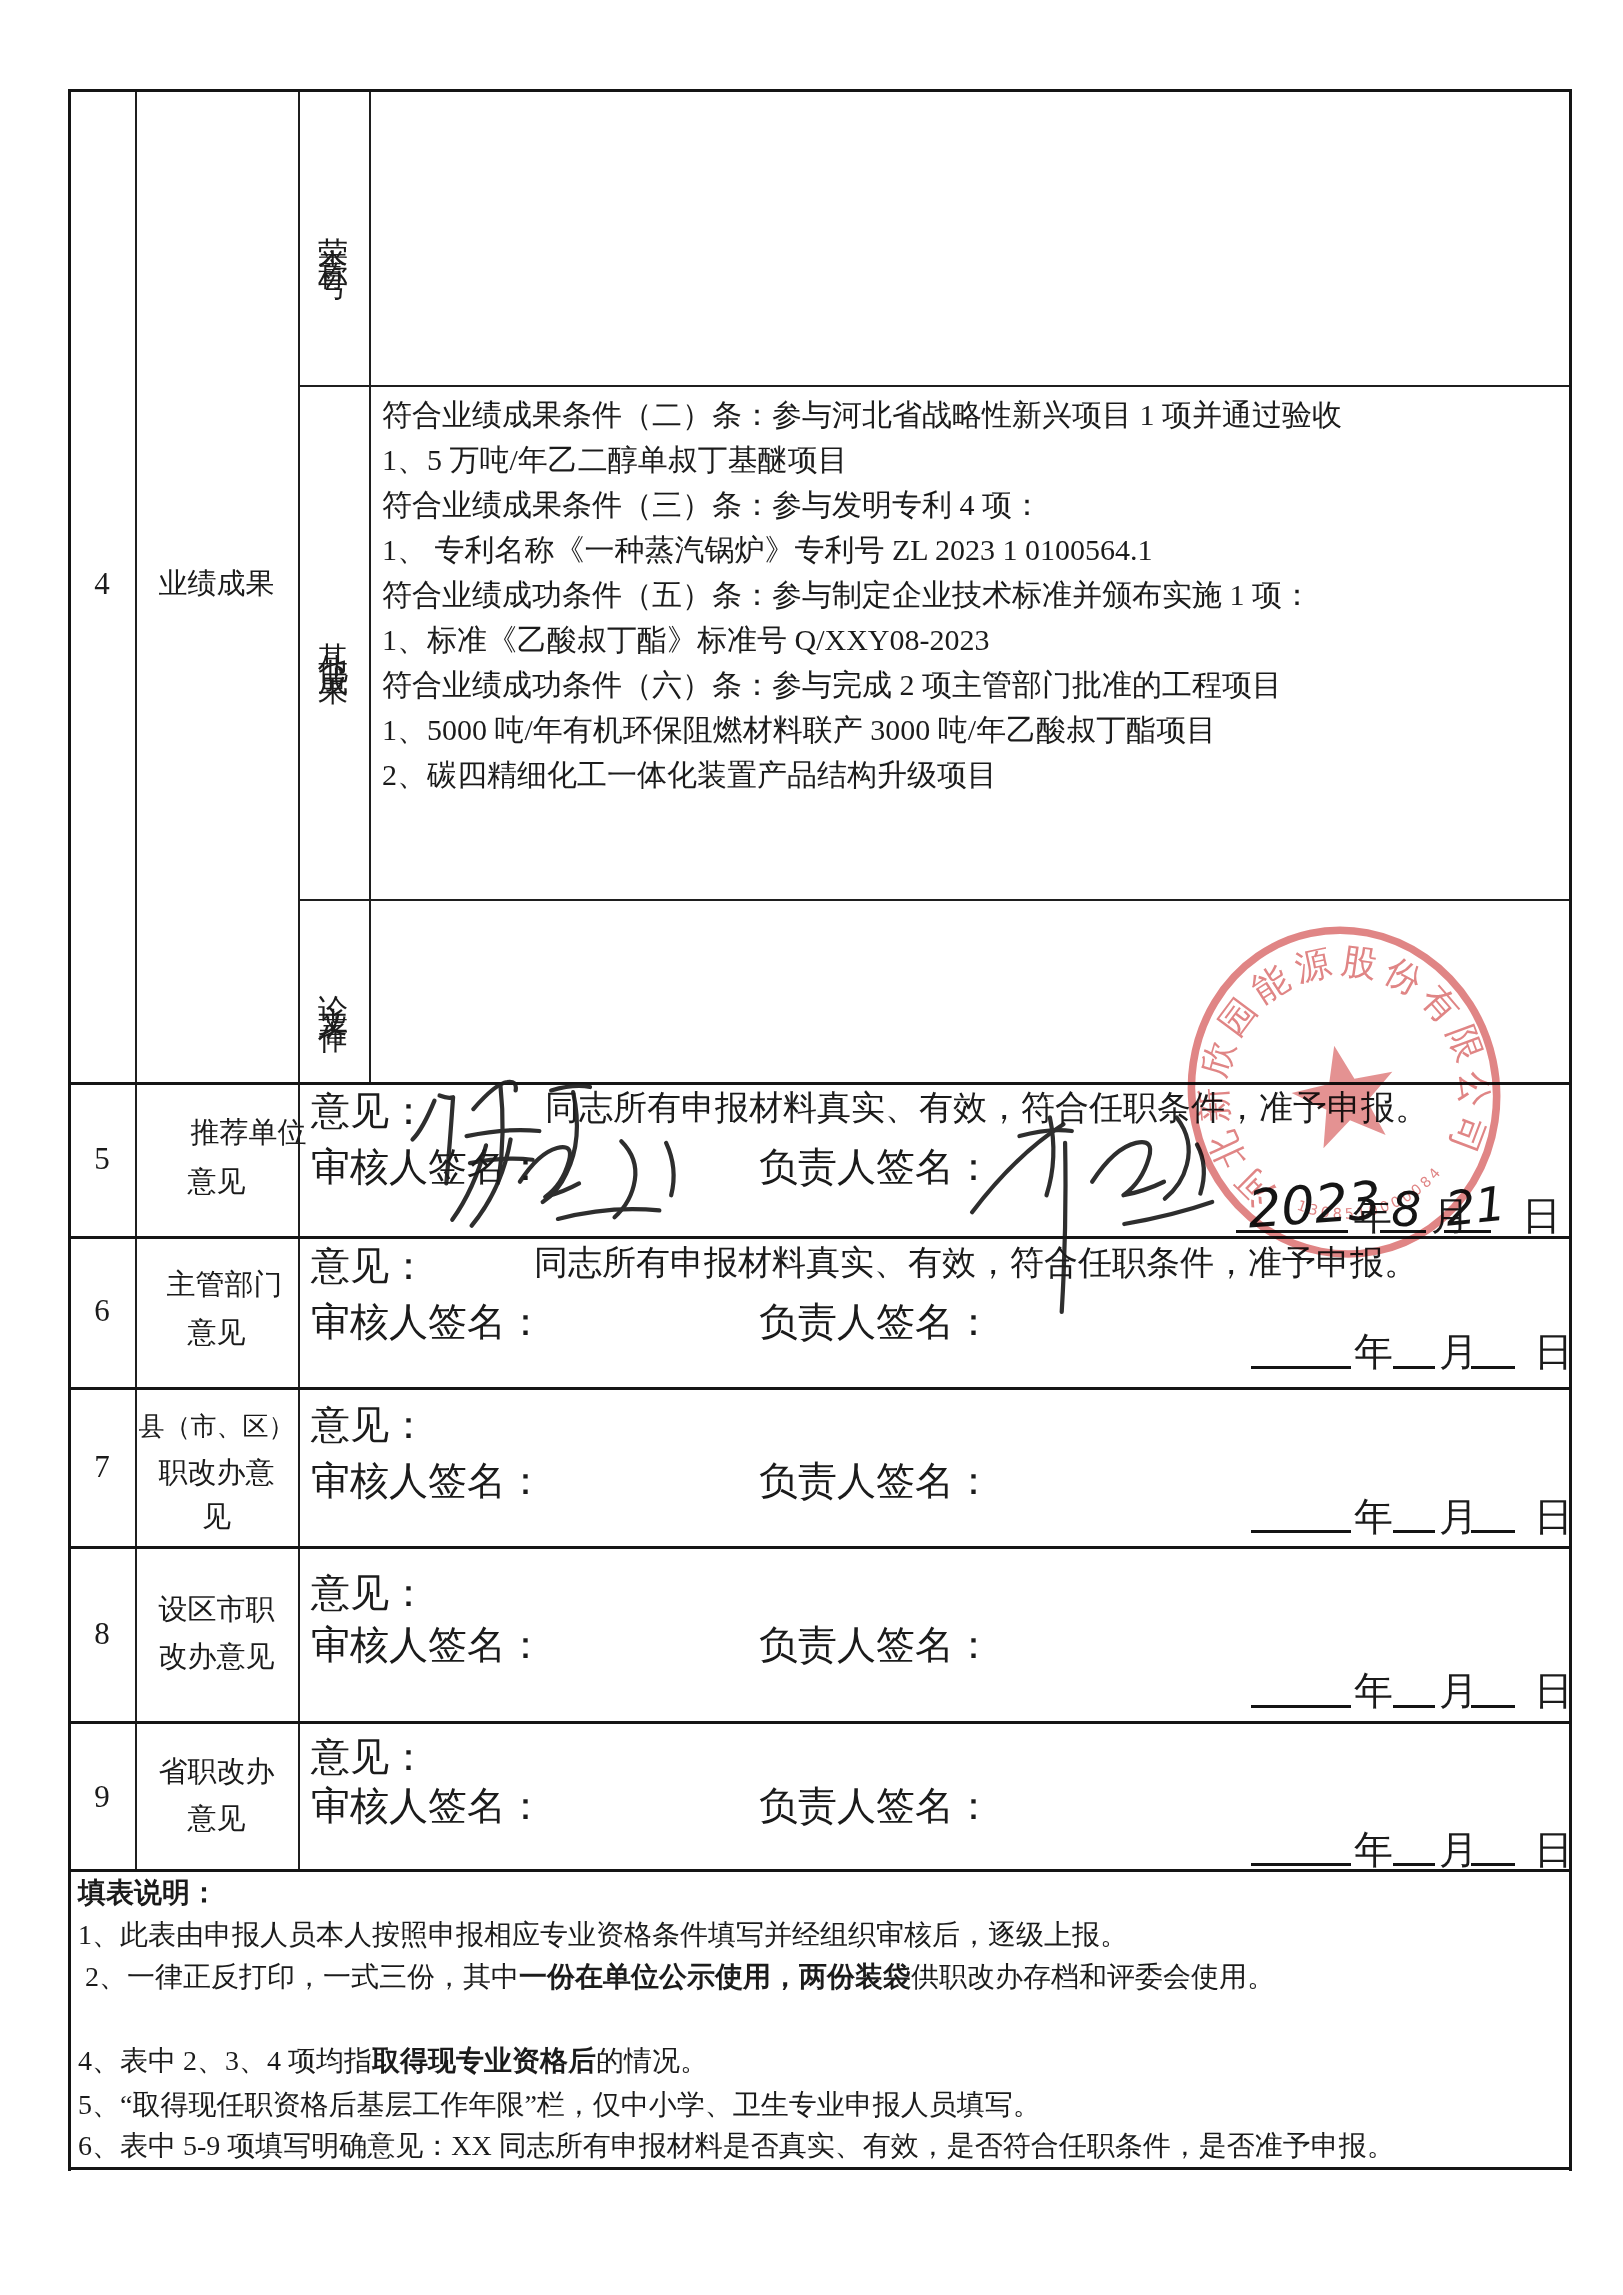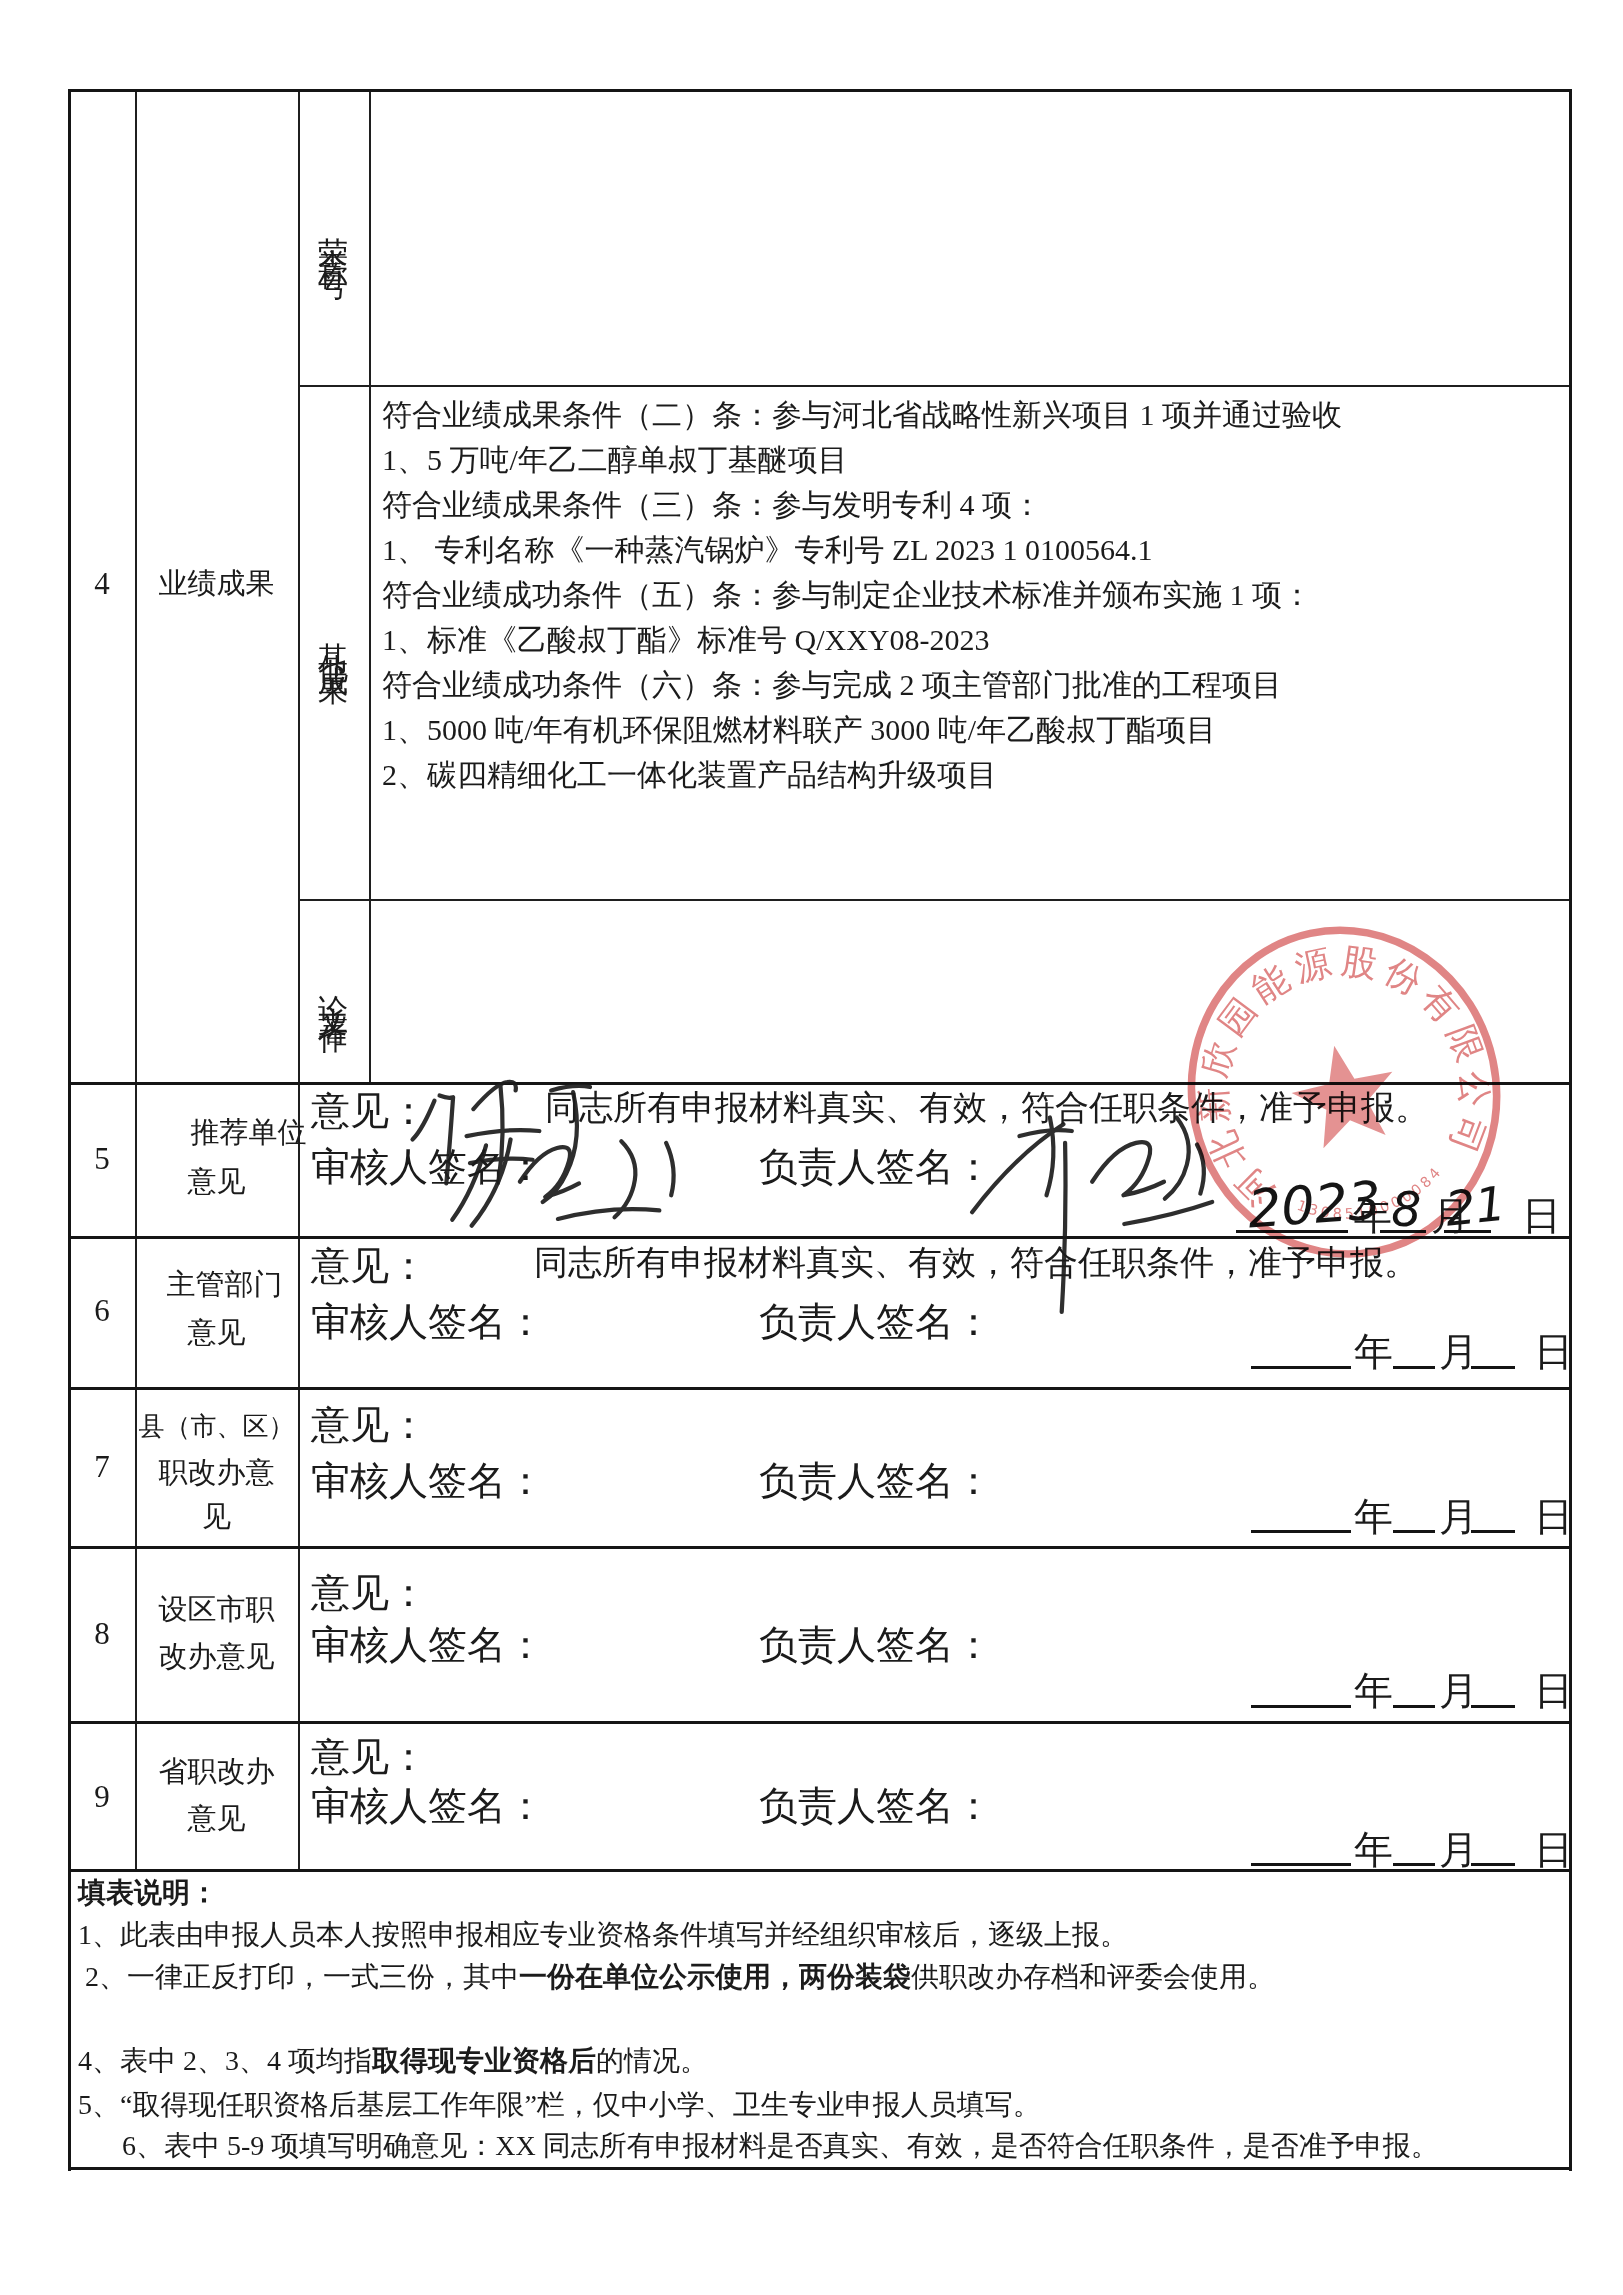--- a/index.html
+++ b/index.html
@@ -143,21 +143,21 @@
   <div class="ul" style="left:1393px;top:1863px;width:42px;"></div>
   <div class="t" style="left:1439px;top:1830px;">月</div>
   <div class="ul" style="left:1471px;top:1863px;width:44px;"></div>
   <div class="t" style="left:1534px;top:1830px;">日</div>
 
   <div class="notes-line" style="top:1874px;font-weight:bold;">填表说明：</div>
   <div class="notes-line" style="top:1916px;">1、此表由申报人员本人按照申报相应专业资格条件填写并经组织审核后，逐级上报。</div>
   <div class="notes-line" style="top:1958px;margin-left:7px;"><span>2、一律正反打印，一式三份，其中</span><b>一份在单位公示使用，两份装袋</b><span>供职改办存档和评委会使用。</span></div>
   <div class="notes-line" style="top:2042px;"><span>4、表中 2、3、4 项均指</span><b>取得现专业资格后</b><span>的情况。</span></div>
   <div class="notes-line" style="top:2086px;">5、“取得现任职资格后基层工作年限”栏，仅中小学、卫生专业申报人员填写。</div>
-  <div class="notes-line" style="top:2127px;margin-left:44px;">6、表中 5-9 项填写明确意见：XX 同志所有申报材料是否真实、有效，是否符合任职条件，是否准予申报。</div>
+  <div class="notes-line" style="top:2127px;">6、表中 5-9 项填写明确意见：XX 同志所有申报材料是否真实、有效，是否符合任职条件，是否准予申报。</div>
 
   <svg class="overlay" width="1623" height="2295" viewBox="0 0 1920 2715">
     <g stroke="#1d1d1d" stroke-width="5" fill="none" stroke-linecap="round" stroke-linejoin="round" opacity="0.92">
 
       <g>
         <path d="M514,1302 q-14,34 -26,46"></path>
         <path d="M520,1296 q10,4 16,2 q-4,58 -8,102"></path>
         <path d="M560,1312 q26,-30 40,-32 q12,-2 10,10"></path>
         <path d="M552,1344 q48,-10 86,-6"></path>
         <path d="M592,1284 q6,56 -2,112"></path>

